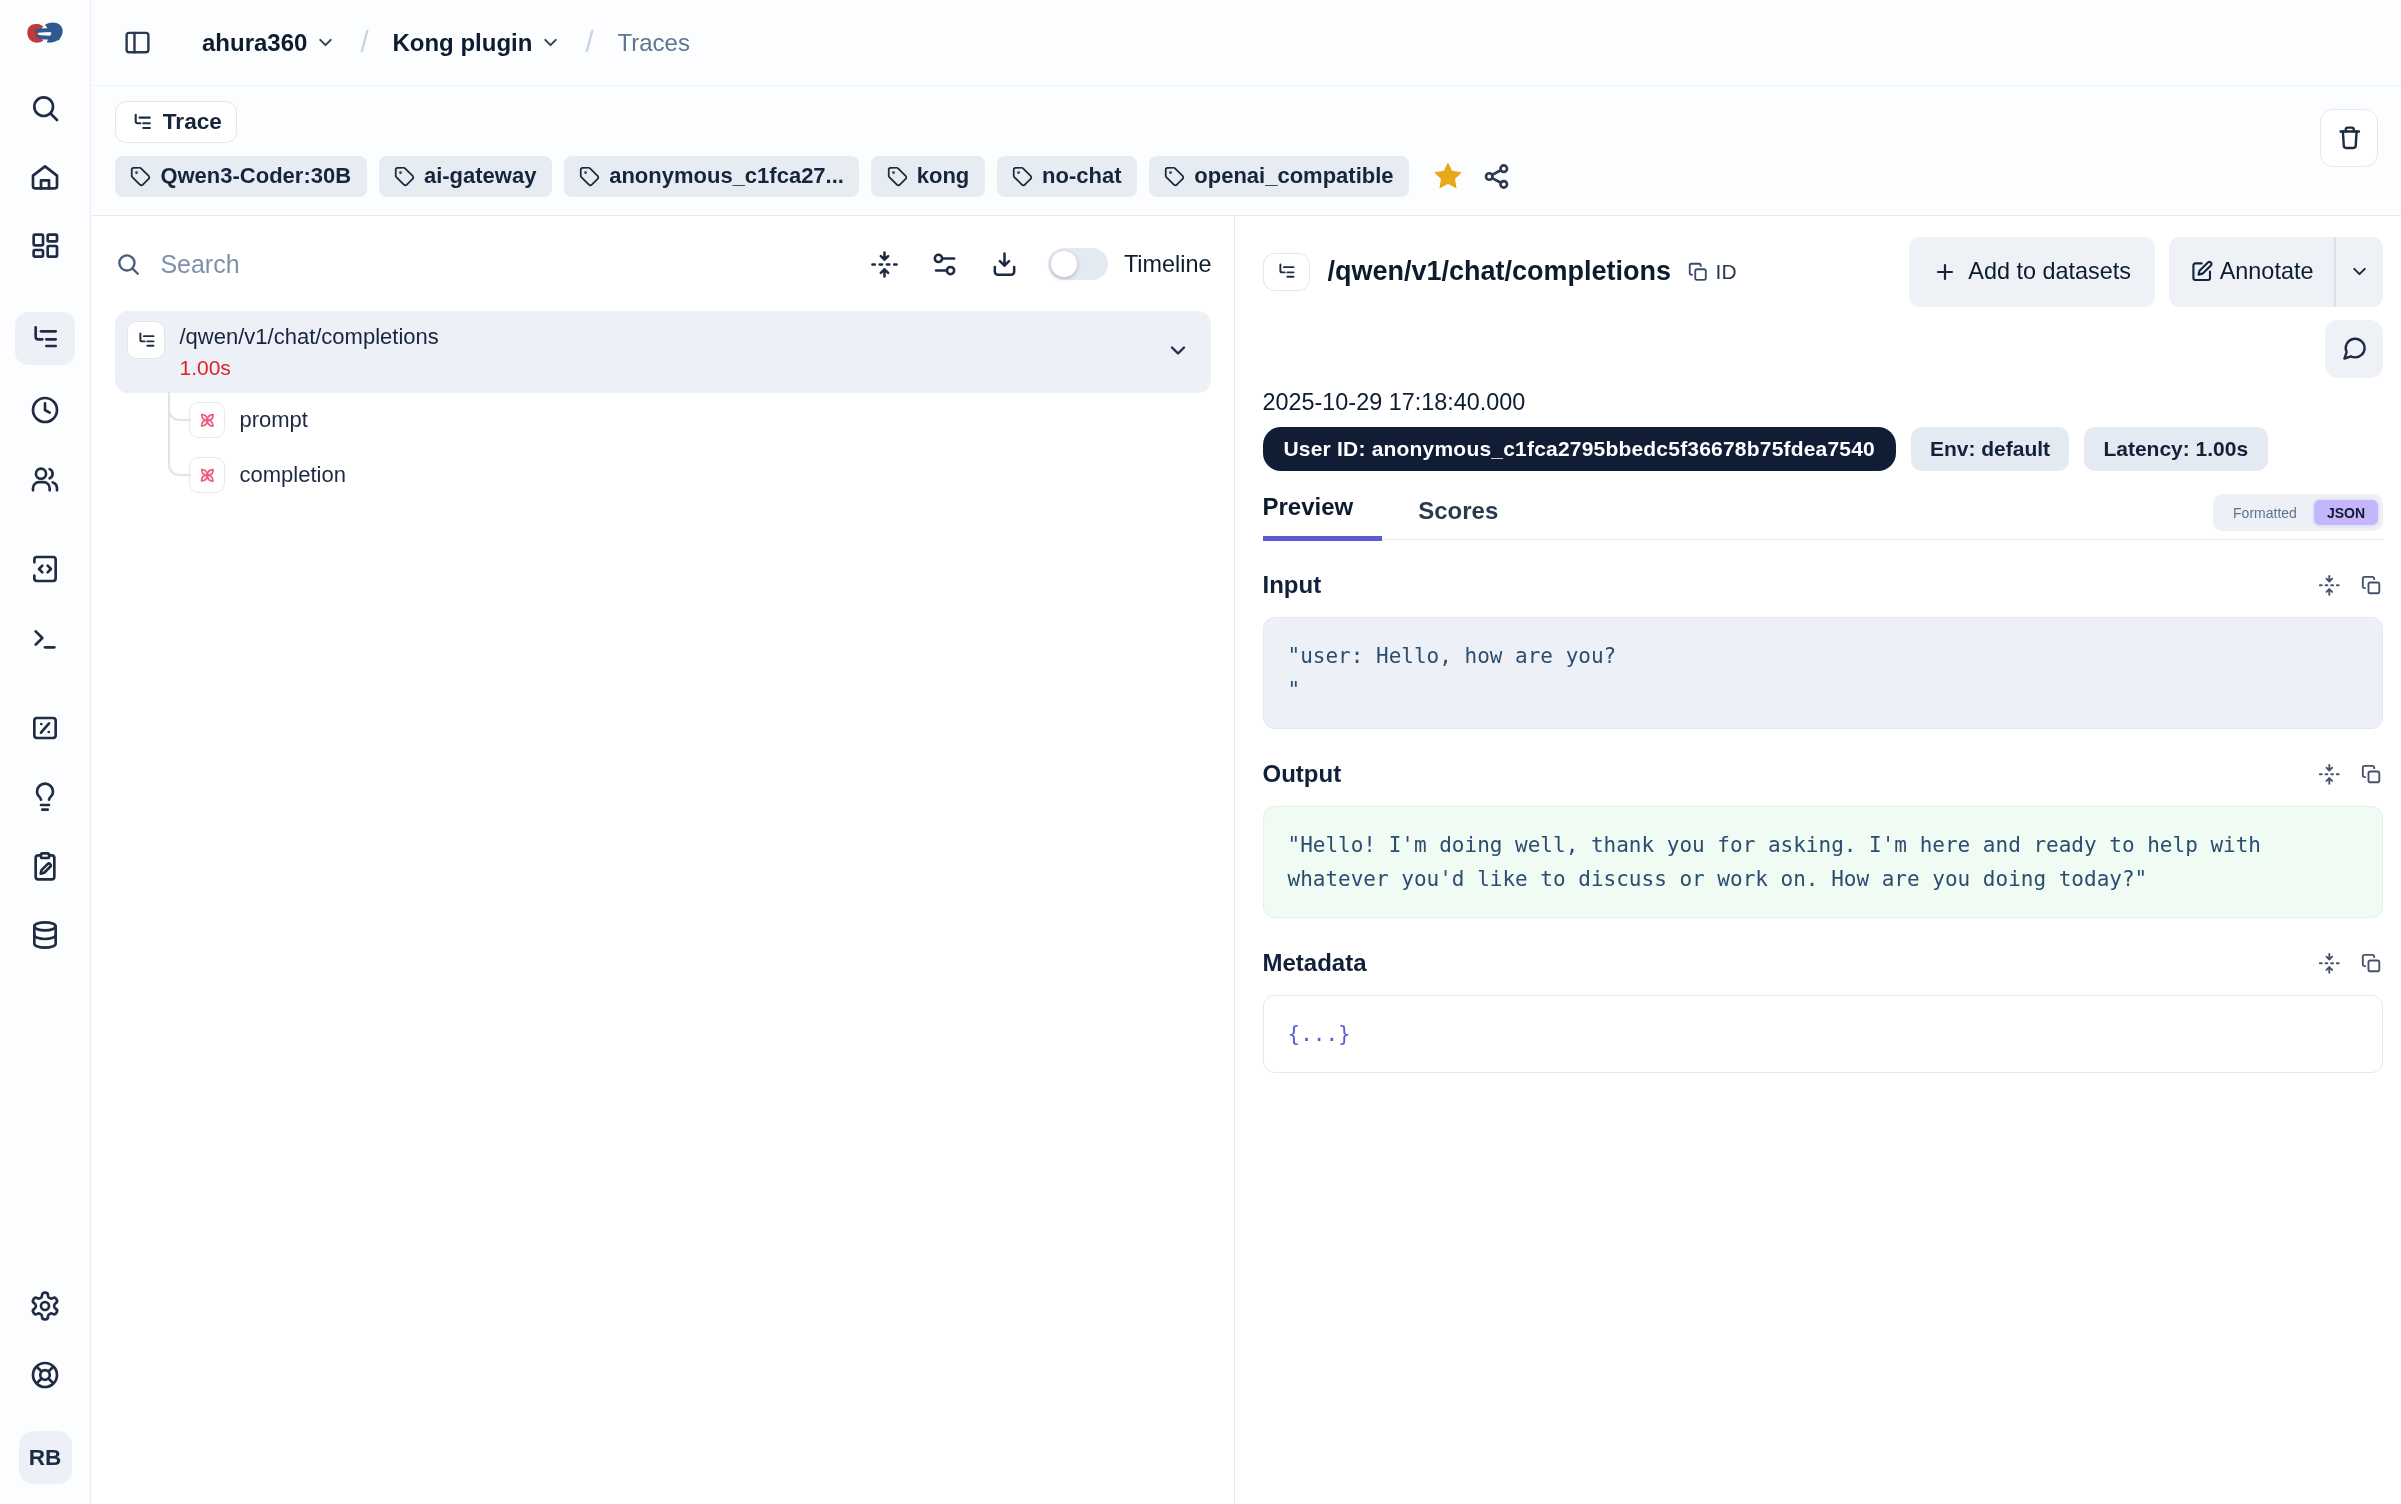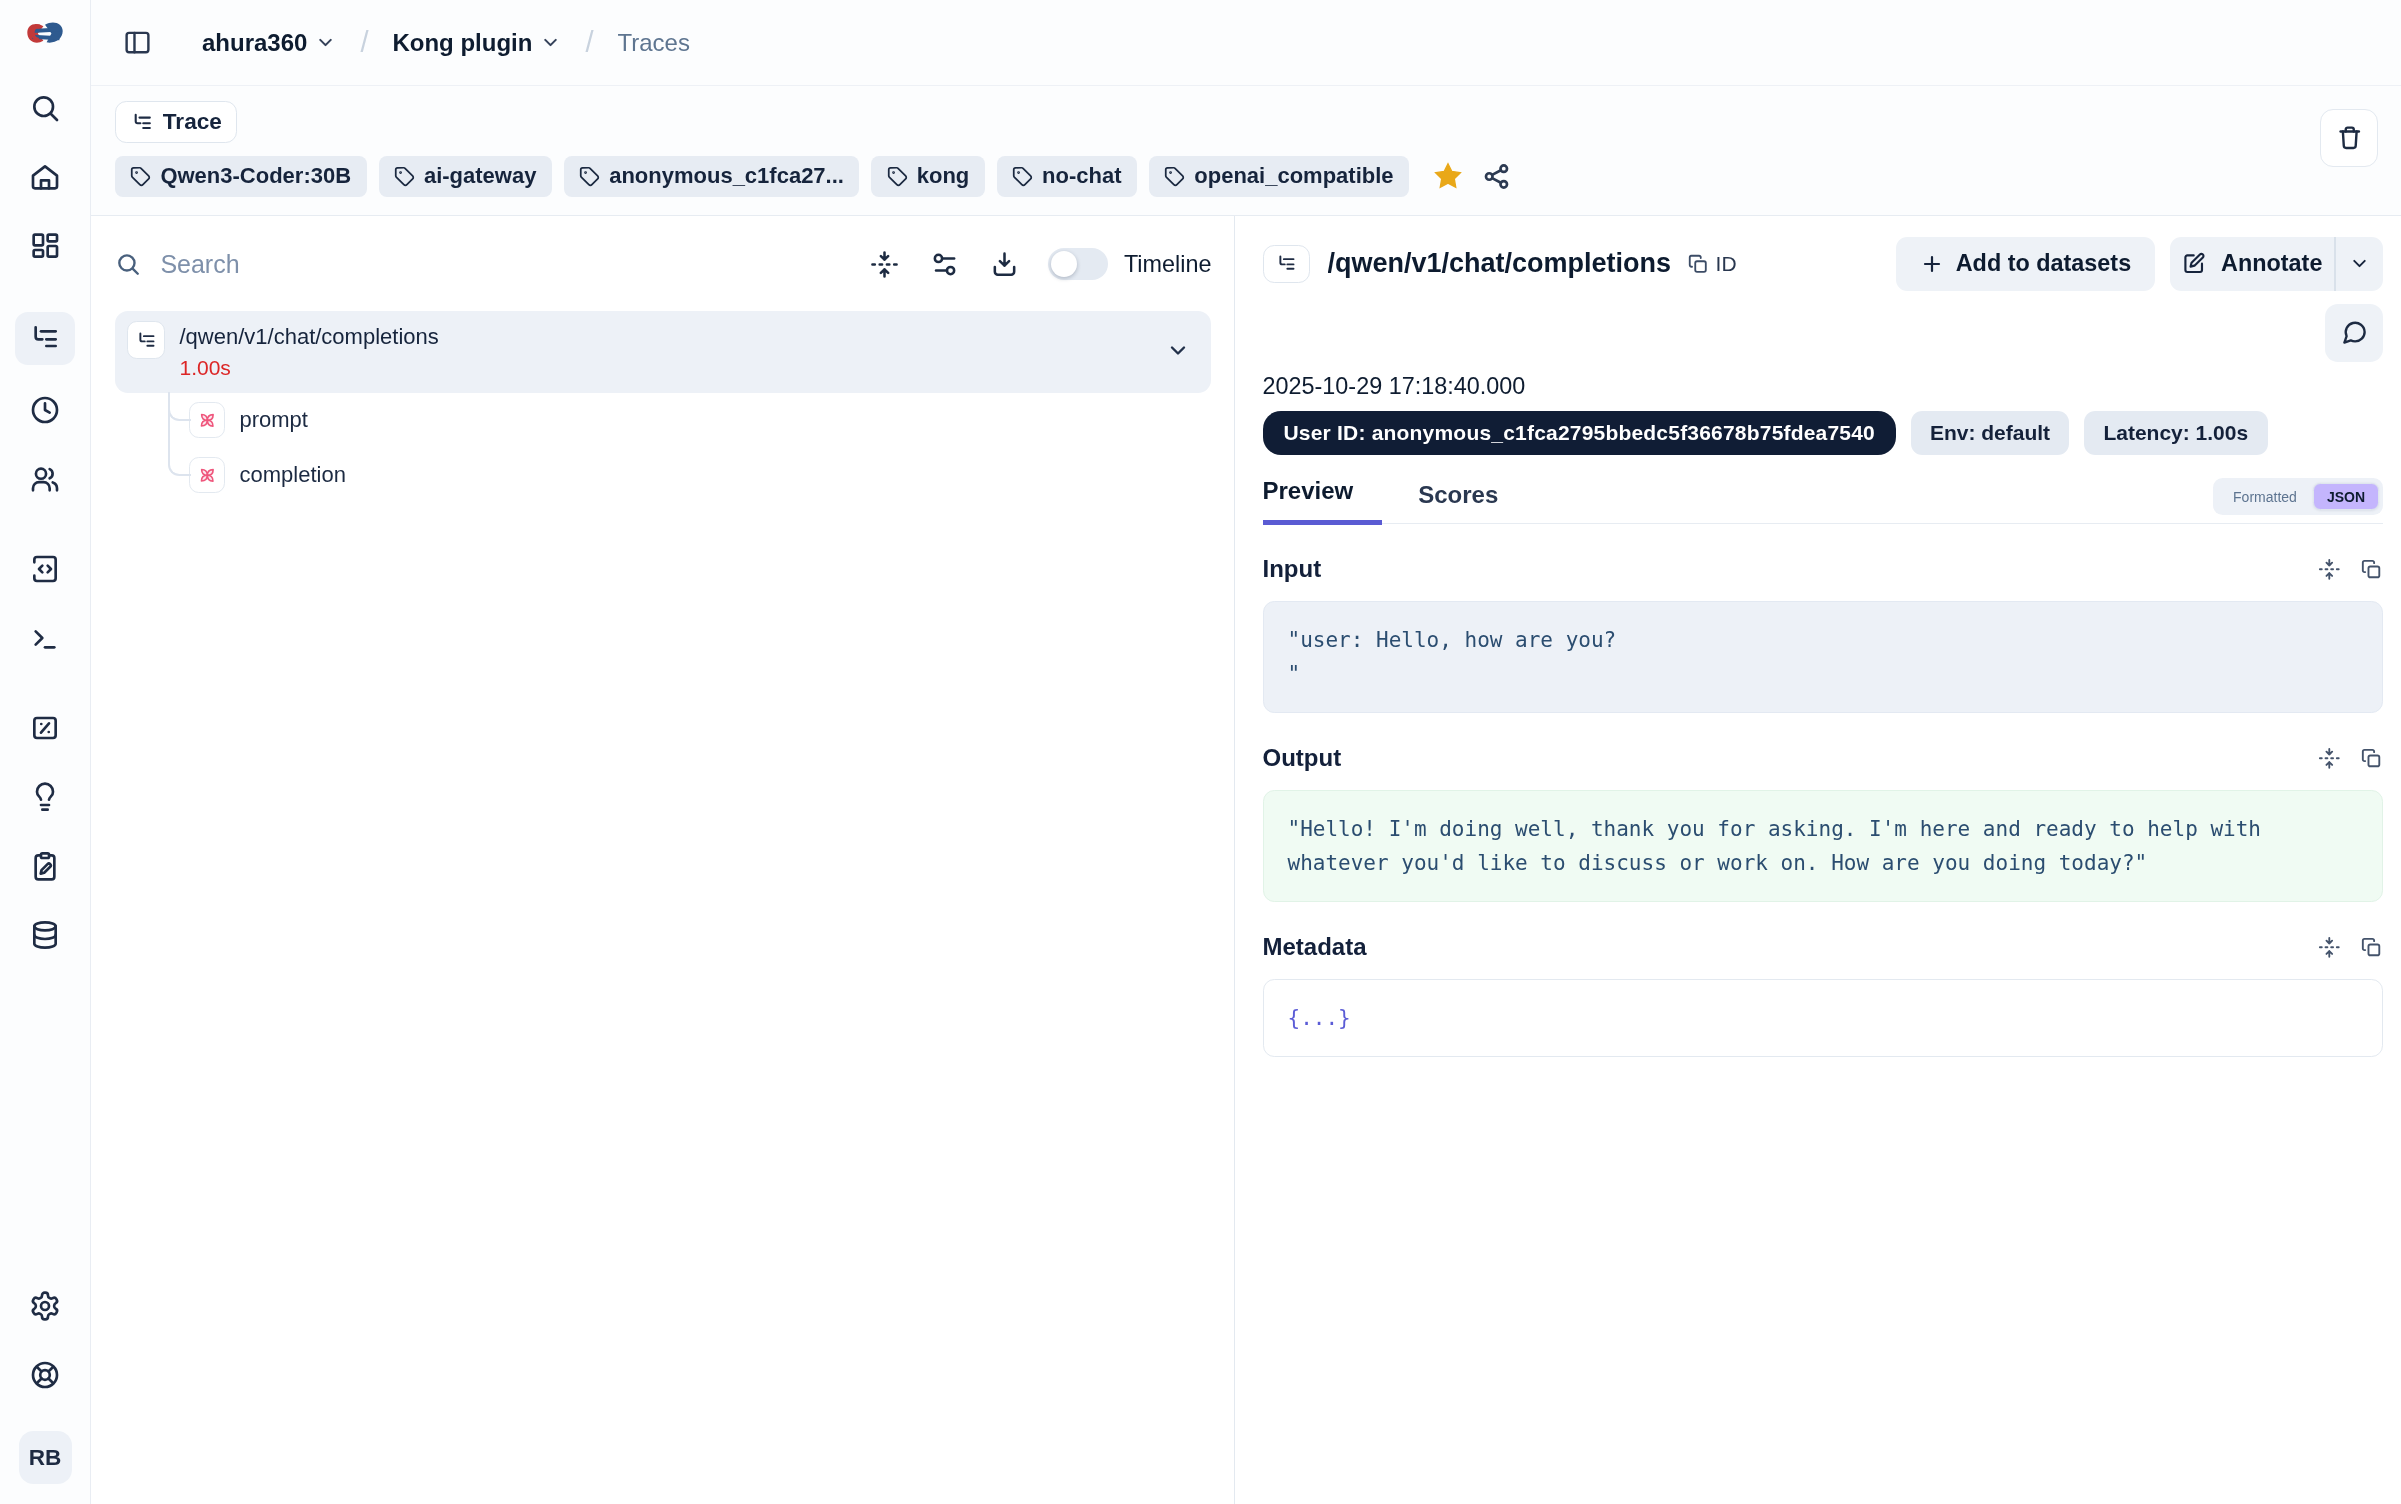--- a/index.html
+++ b/index.html
@@ -105,27 +105,27 @@
   .detail-head { display:flex; align-items:center; }
   .detail-badge { width:47px; height:38px; background:#fff; border:1.6px solid #dfe6ee; border-radius:11.3px;
                   display:flex; align-items:center; justify-content:center; flex:0 0 auto; }
   .detail-badge svg { width:21px; height:21px; stroke:#1f2c44; stroke-width:2.2; fill:none; stroke-linecap:round; stroke-linejoin:round; }
   .detail-title { font-size:27px; font-weight:700; color:#0d1b2f; margin-left:18px; white-space:nowrap;
                   overflow:hidden; text-overflow:ellipsis; }
   .id-chip { display:flex; align-items:center; gap:6.5px; margin-left:16px; cursor:pointer; flex:0 0 auto; }
   .id-chip svg { width:22px; height:22px; stroke:#3c4c66; stroke-width:2; fill:none; stroke-linecap:round; stroke-linejoin:round; }
   .id-chip span { font-size:21px; font-weight:500; color:#29374f; }
   .head-actions { margin-left:auto; display:flex; align-items:center; flex:0 0 auto; }
-  .btn { background:#eef2f7; border-radius:11.3px; height:54px; display:flex; align-items:center;
-         font-size:23.4px; font-weight:700; color:#0d1b2f; cursor:pointer; }
+  .btn { background:#eef2f7; border-radius:11.3px; height:70px; display:flex; align-items:center;
+         font-size:23.4px; font-weight:400; color:#0d1b2f; cursor:pointer; }
   .btn svg { stroke:#16243c; fill:none; stroke-width:2.2; stroke-linecap:round; stroke-linejoin:round; }
   .btn-add { padding:0 24px; gap:11.3px; }
   .btn-add svg { width:24px; height:24px; }
   .btn-split { margin-left:14.5px; padding:0; overflow:hidden; }
-  .btn-split .seg-main { display:flex; align-items:center; gap:16px; padding:0 12px; height:100%;text-align:center; }
+  .btn-split .seg-main { display:flex; align-items:center; gap:6px; padding:0 21px; height:100%;text-align:center; }
   .btn-split .seg-main svg { width:23.4px; height:23.4px; }
   .btn-split .divider { width:1.6px; height:100%; background:#d9e1ea; }
   .btn-split .seg-caret { width:47px; height:100%; display:flex; align-items:center; justify-content:center; }
   .btn-split .seg-caret svg { width:21px; height:21px; }
   .comment-row { display:flex; justify-content:flex-end; margin-top:13px; }
   .comment-btn { width:58px; height:58px; border-radius:13px; background:#eef2f7; display:flex;
                  align-items:center; justify-content:center; cursor:pointer; }
   .comment-btn svg { width:27px; height:27px; stroke:#1d2b42; stroke-width:2.1; fill:none; stroke-linecap:round; stroke-linejoin:round; }
 
   .timestamp { margin-top:11.3px; font-size:23.4px; font-weight:500; color:#0e1c30; }

